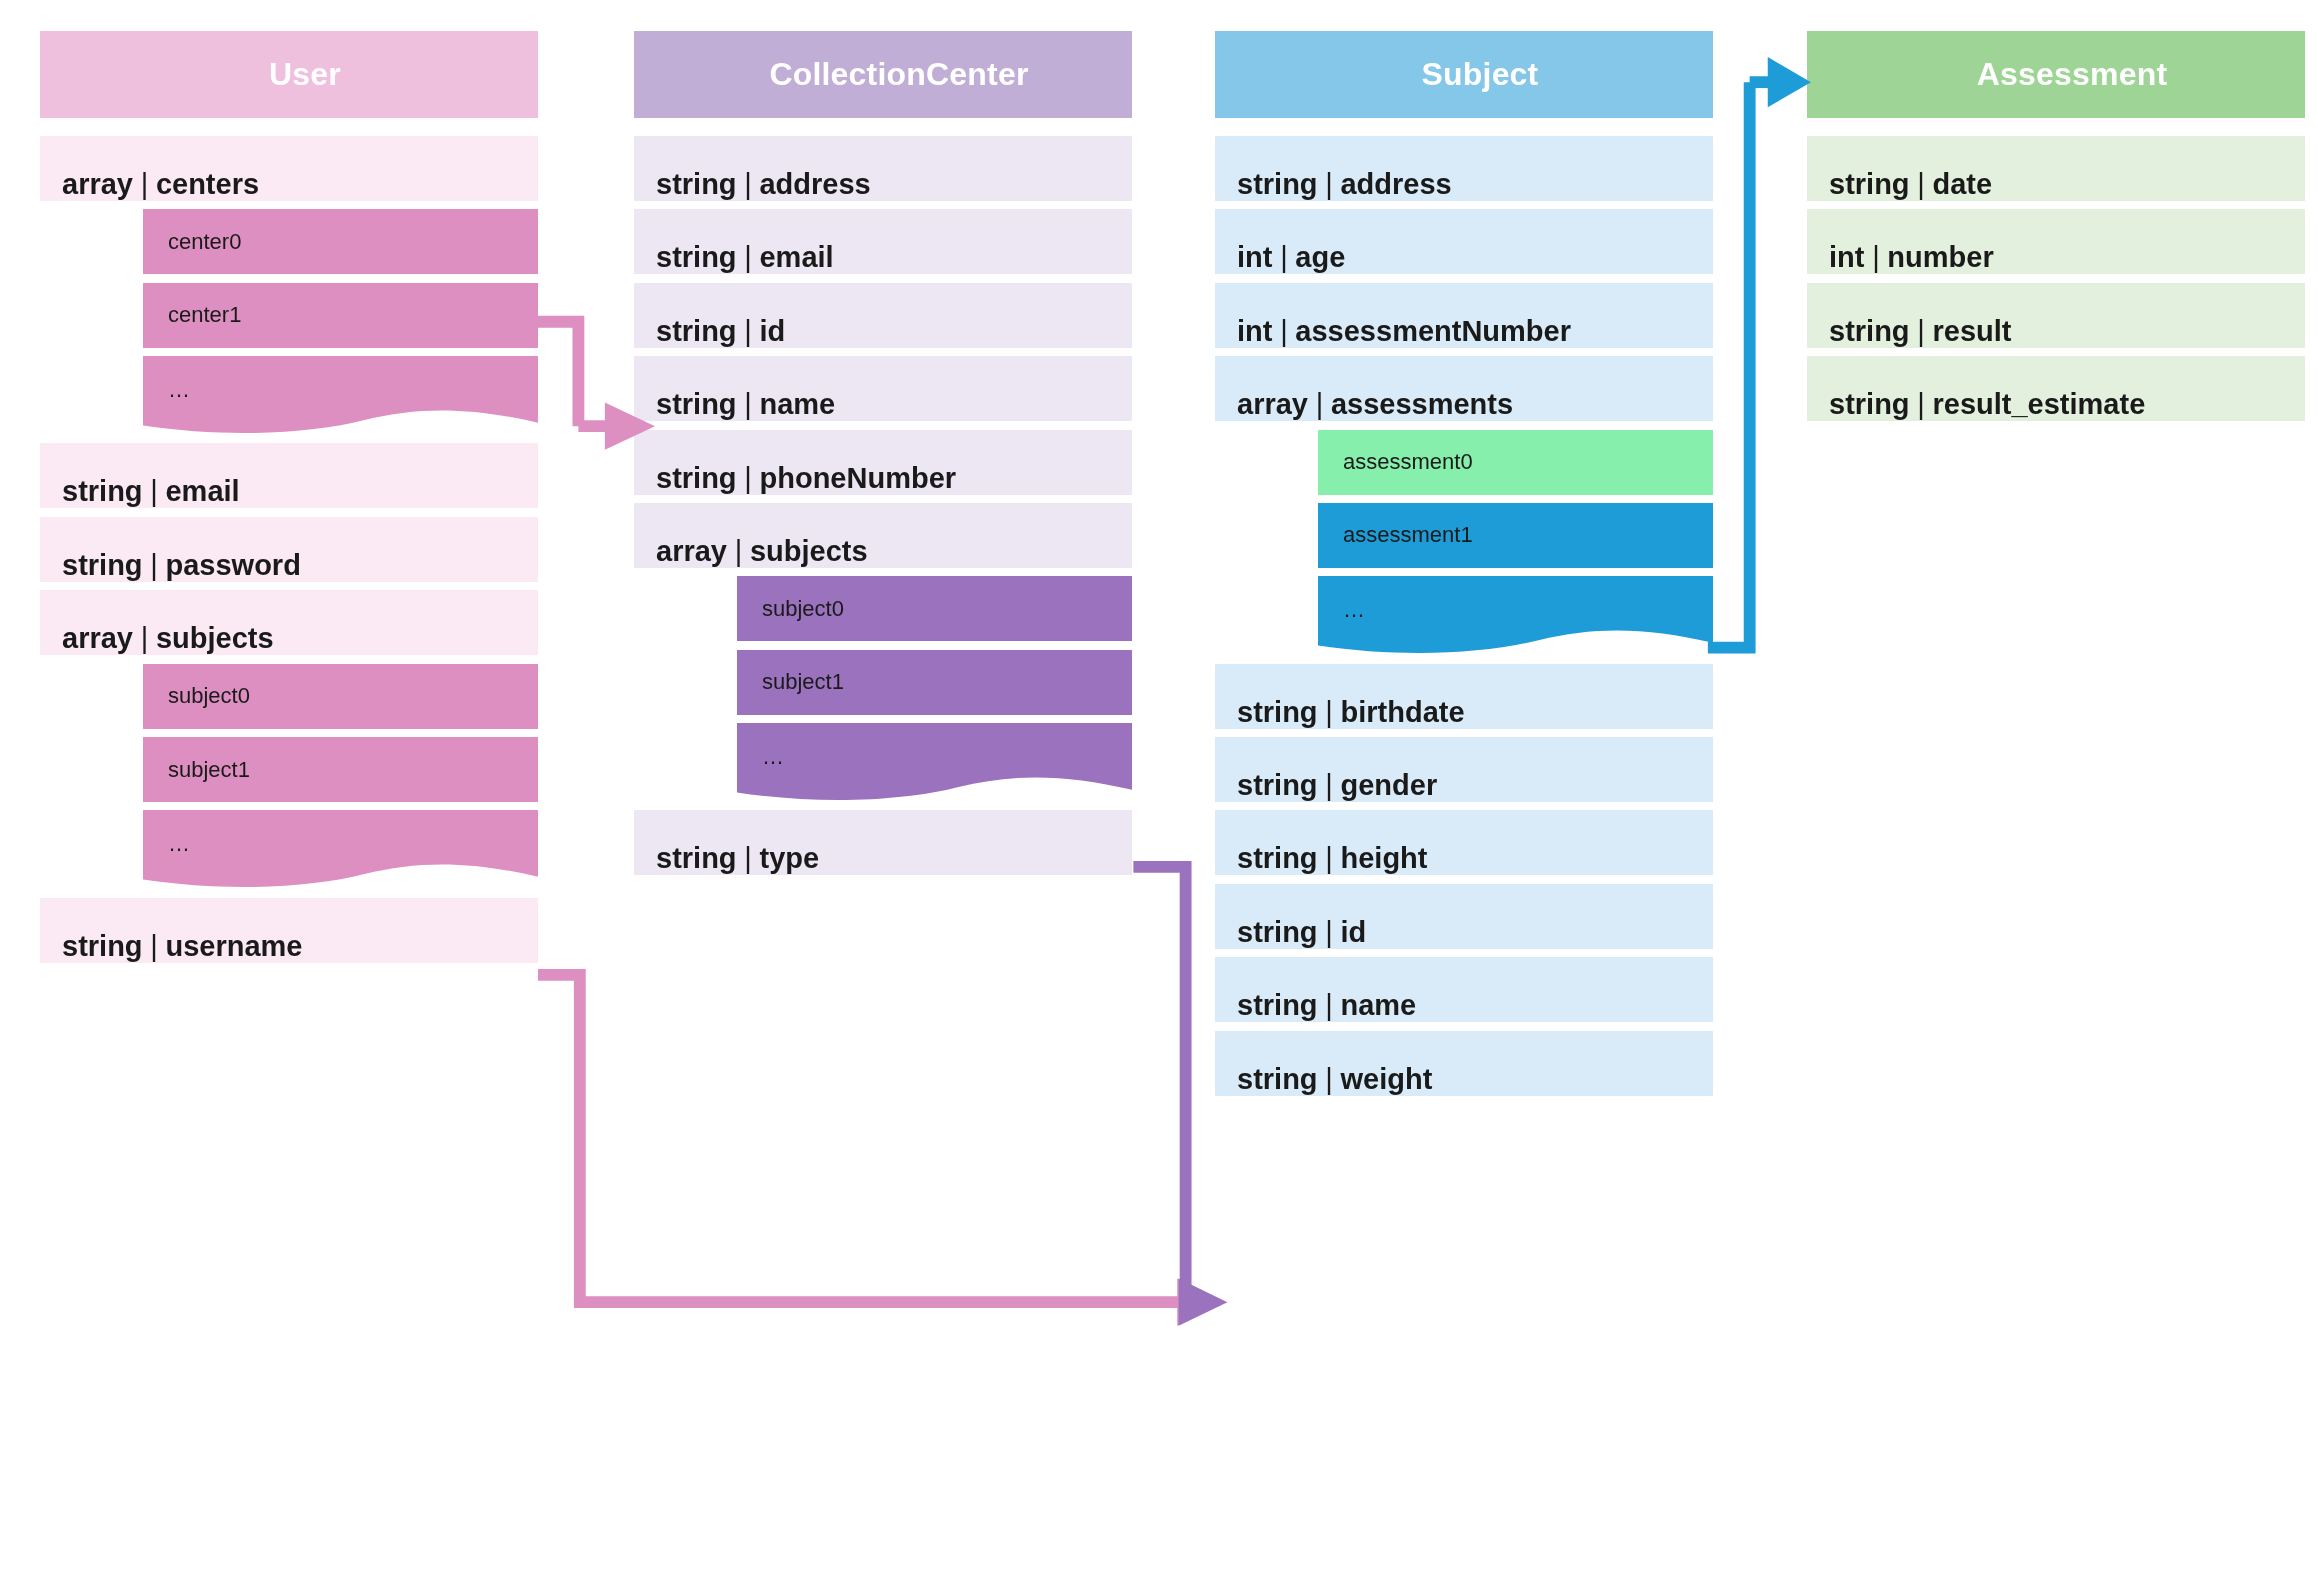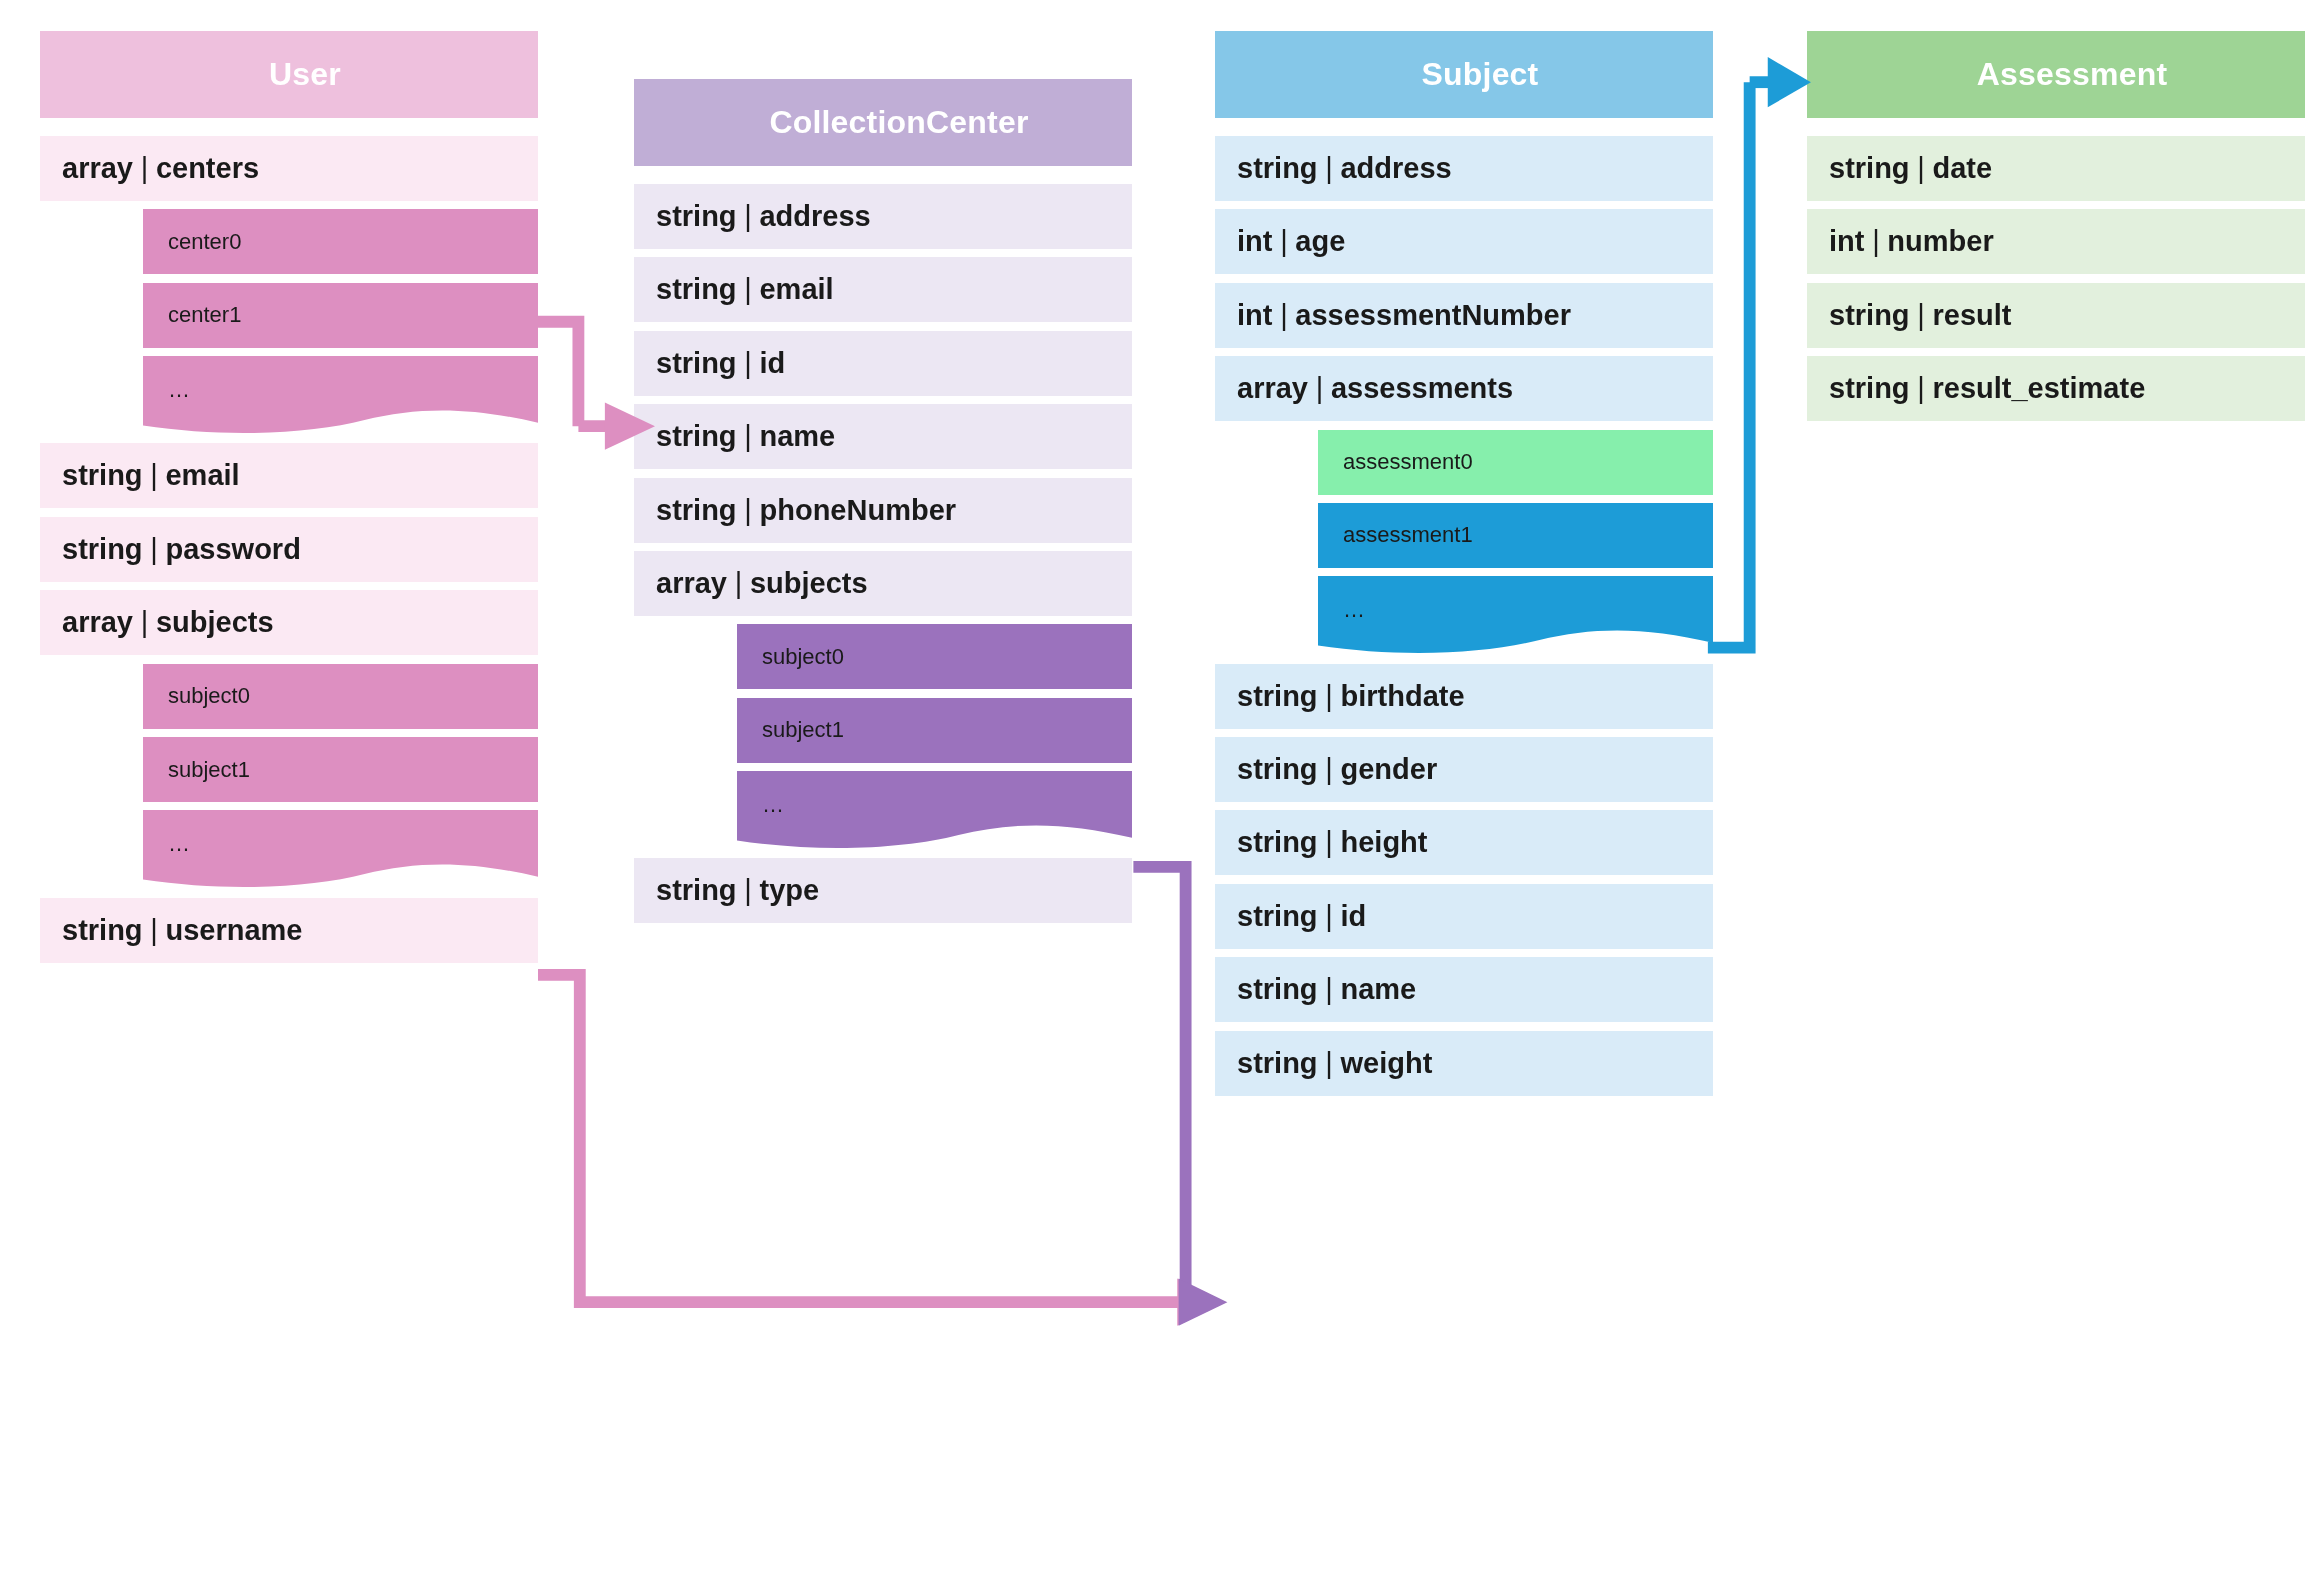--- a/index.html
+++ b/index.html
@@ -41,21 +41,21 @@
   }
 
   .rows {
     margin-top: 18px;
   }
 
   
   .field {
     height: 65px;
     display: flex;
-    align-items: center;
+    align-items: flex-end;
     padding-left: 22px;
     box-sizing: border-box;
     margin-bottom: 8.4px;
     font-size: 29px;
     color: #1a1a1a;
   }
   .field .type {
     font-weight: bold;
   }
   .field .sep {
@@ -165,21 +165,21 @@
             </svg>
             <span class="ell-text">…</span>
           </div>
           <div class="field" style="background: rgb(251, 233, 243);">
             <span class="type">string</span>
             <span class="sep">|</span>
             <span class="name">username</span>
           </div>
         </div>
       </div>
-      <div class="entity" style="left: 634px; top: 31px; margin-top: 48px;">
+      <div class="entity" style="left: 634px; top: 31px;">
         <div class="entity-header" style="background: rgb(192, 174, 214);">CollectionCenter</div>
         <div class="rows">
           <div class="field" style="background: rgb(236, 231, 243);">
             <span class="type">string</span>
             <span class="sep">|</span>
             <span class="name">address</span>
           </div>
           <div class="field" style="background: rgb(236, 231, 243);">
             <span class="type">string</span>
             <span class="sep">|</span>

